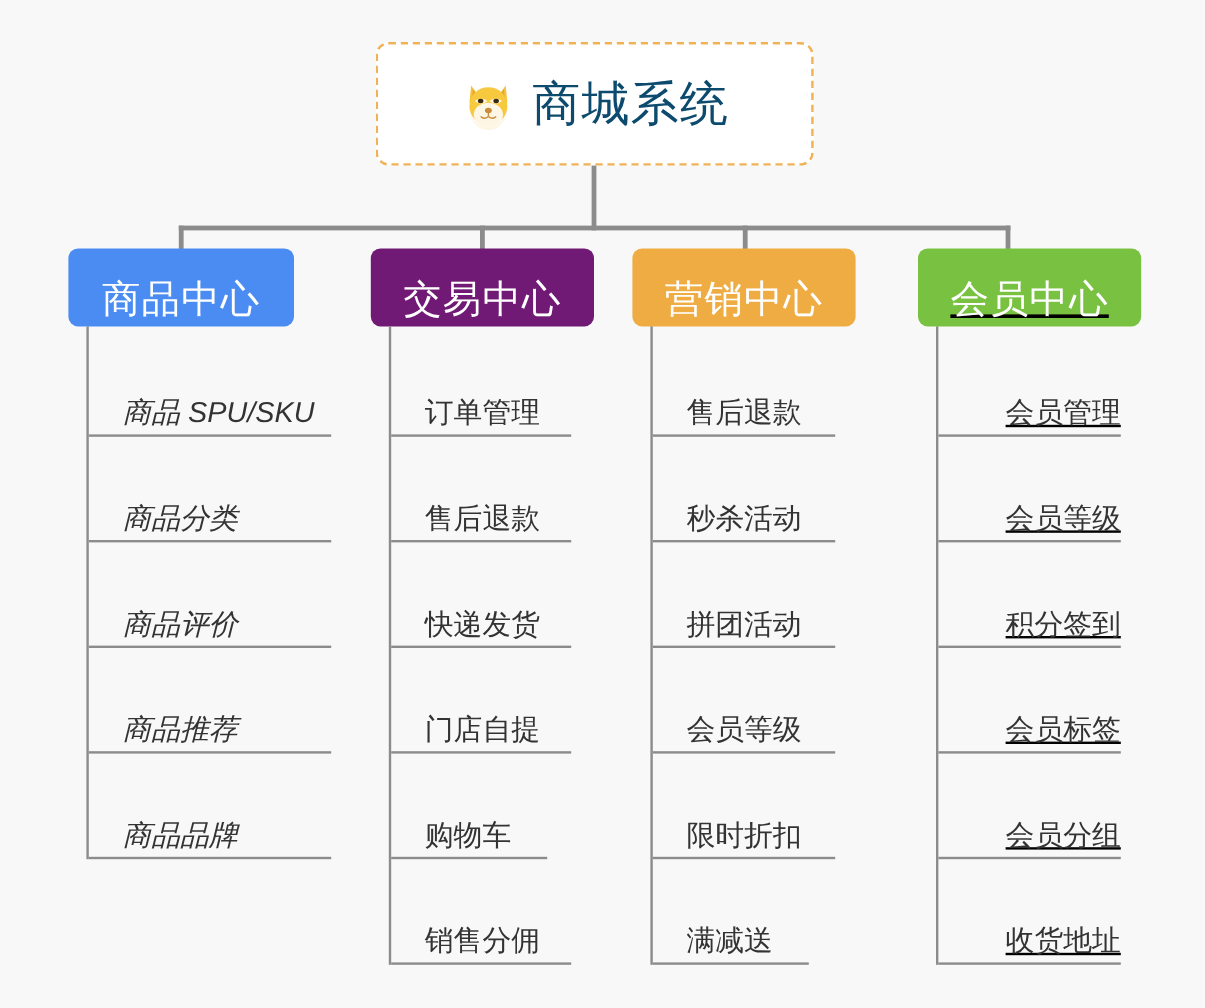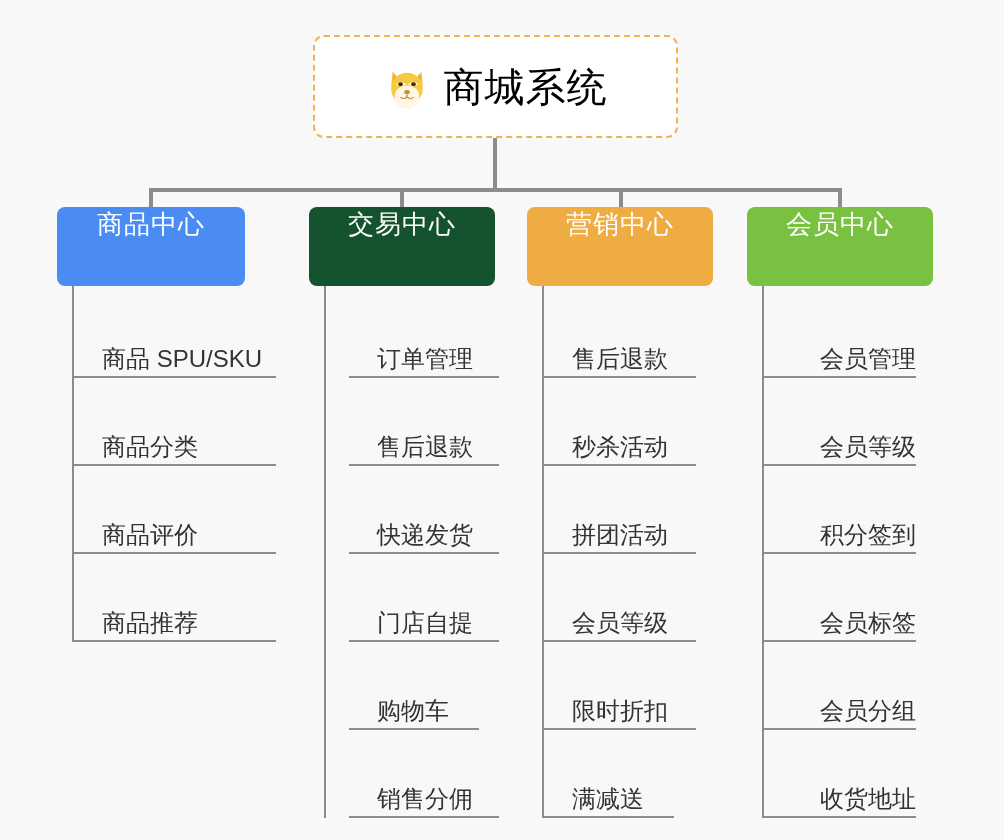--- a/index.html
+++ b/index.html
@@ -38,21 +38,21 @@
   }
   .root-emoji {
     width: 46px;
     height: 46px;
     flex: 0 0 auto;
     display: block;
   }
   .root-title {
     font-size: 40px;
     line-height: 1;
-    color: #000000;
+    color: #0c4a6e;
     letter-spacing: 1px;
     white-space: nowrap;
   }
 
   
   .conn {
     position: absolute;
     background: #8c8c8c;
   }
   .conn-v { width: 4px; }
@@ -77,56 +77,56 @@
   .drop-3 { left: 838px; top: 188px; height: 21px; }
 
   
   .column {
     position: absolute;
     top: 207px;
   }
   .col-0 { left: 57px;  width: 230px; }
   .col-1 { left: 309px; width: 215px; }
   .col-2 { left: 527px; width: 215px; }
-  .col-3 { left: 747px; width: 215px; }
+  .col-3 { left: 765px; width: 215px; text-decoration: underline; }
 
   .cat-box {
     box-sizing: border-box;
-    height: 79px;
+    height: 65px;
     border-radius: 8px;
     display: flex;
-    align-items: flex-start;
+    align-items: flex-end;
     justify-content: center;
     color: #ffffff;
-    font-size: 26px;
+    font-size: 32px;
     letter-spacing: 1px;
     white-space: nowrap;
   }
   .col-0 .cat-box { width: 188px; background: #4a8cf2; }
-  .col-1 .cat-box { width: 186px; background: #14532d; }
+  .col-1 .cat-box { width: 186px; background: #701a75; }
   .col-2 .cat-box { width: 186px; background: #eeac43; font-family: Liberation Serif, serif; }
   .col-3 .cat-box { width: 186px; background: #79c241; }
 
   
   .leaves {
     position: relative;
     margin-left: 15px;
     border-left: 2px solid #8c8c8c;
     padding-top: 4px;
   }
   .leaf {
     position: relative;
     height: 88px;
     display: flex;
     align-items: flex-end;
     border-bottom: 2px solid #8c8c8c;
     box-sizing: border-box;
   }
-  .col-0 .leaf { width: 202px; }
-  .col-1 .leaf { width: 150px; margin-left: 23px; }
+  .col-0 .leaf { width: 202px; font-style: italic; }
+  .col-1 .leaf { width: 150px; }
   .col-2 .leaf { width: 152px; }
   .col-3 .leaf { width: 152px; padding-left: 28px; }
   
   .col-1 .leaf.narrow { width: 130px; }
   .col-2 .leaf.narrow { width: 130px; }
 
   .leaf-label {
     padding-left: 28px;
     padding-bottom: 4px;
     font-size: 24px;
@@ -178,20 +178,23 @@
         </div>
       <div class="leaf">
           <span class="leaf-label">商品分类</span>
         </div>
       <div class="leaf">
           <span class="leaf-label">商品评价</span>
         </div>
       <div class="leaf">
           <span class="leaf-label">商品推荐</span>
         </div>
+      <div class="leaf">
+          <span class="leaf-label">商品品牌</span>
+        </div>
     </div>
   </div>
 
   <div class="column col-1">
     <div class="cat-box">
       <span>交易中心</span>
     </div>
     <div class="leaves">
       <div class="leaf">
           <span class="leaf-label">订单管理</span>

